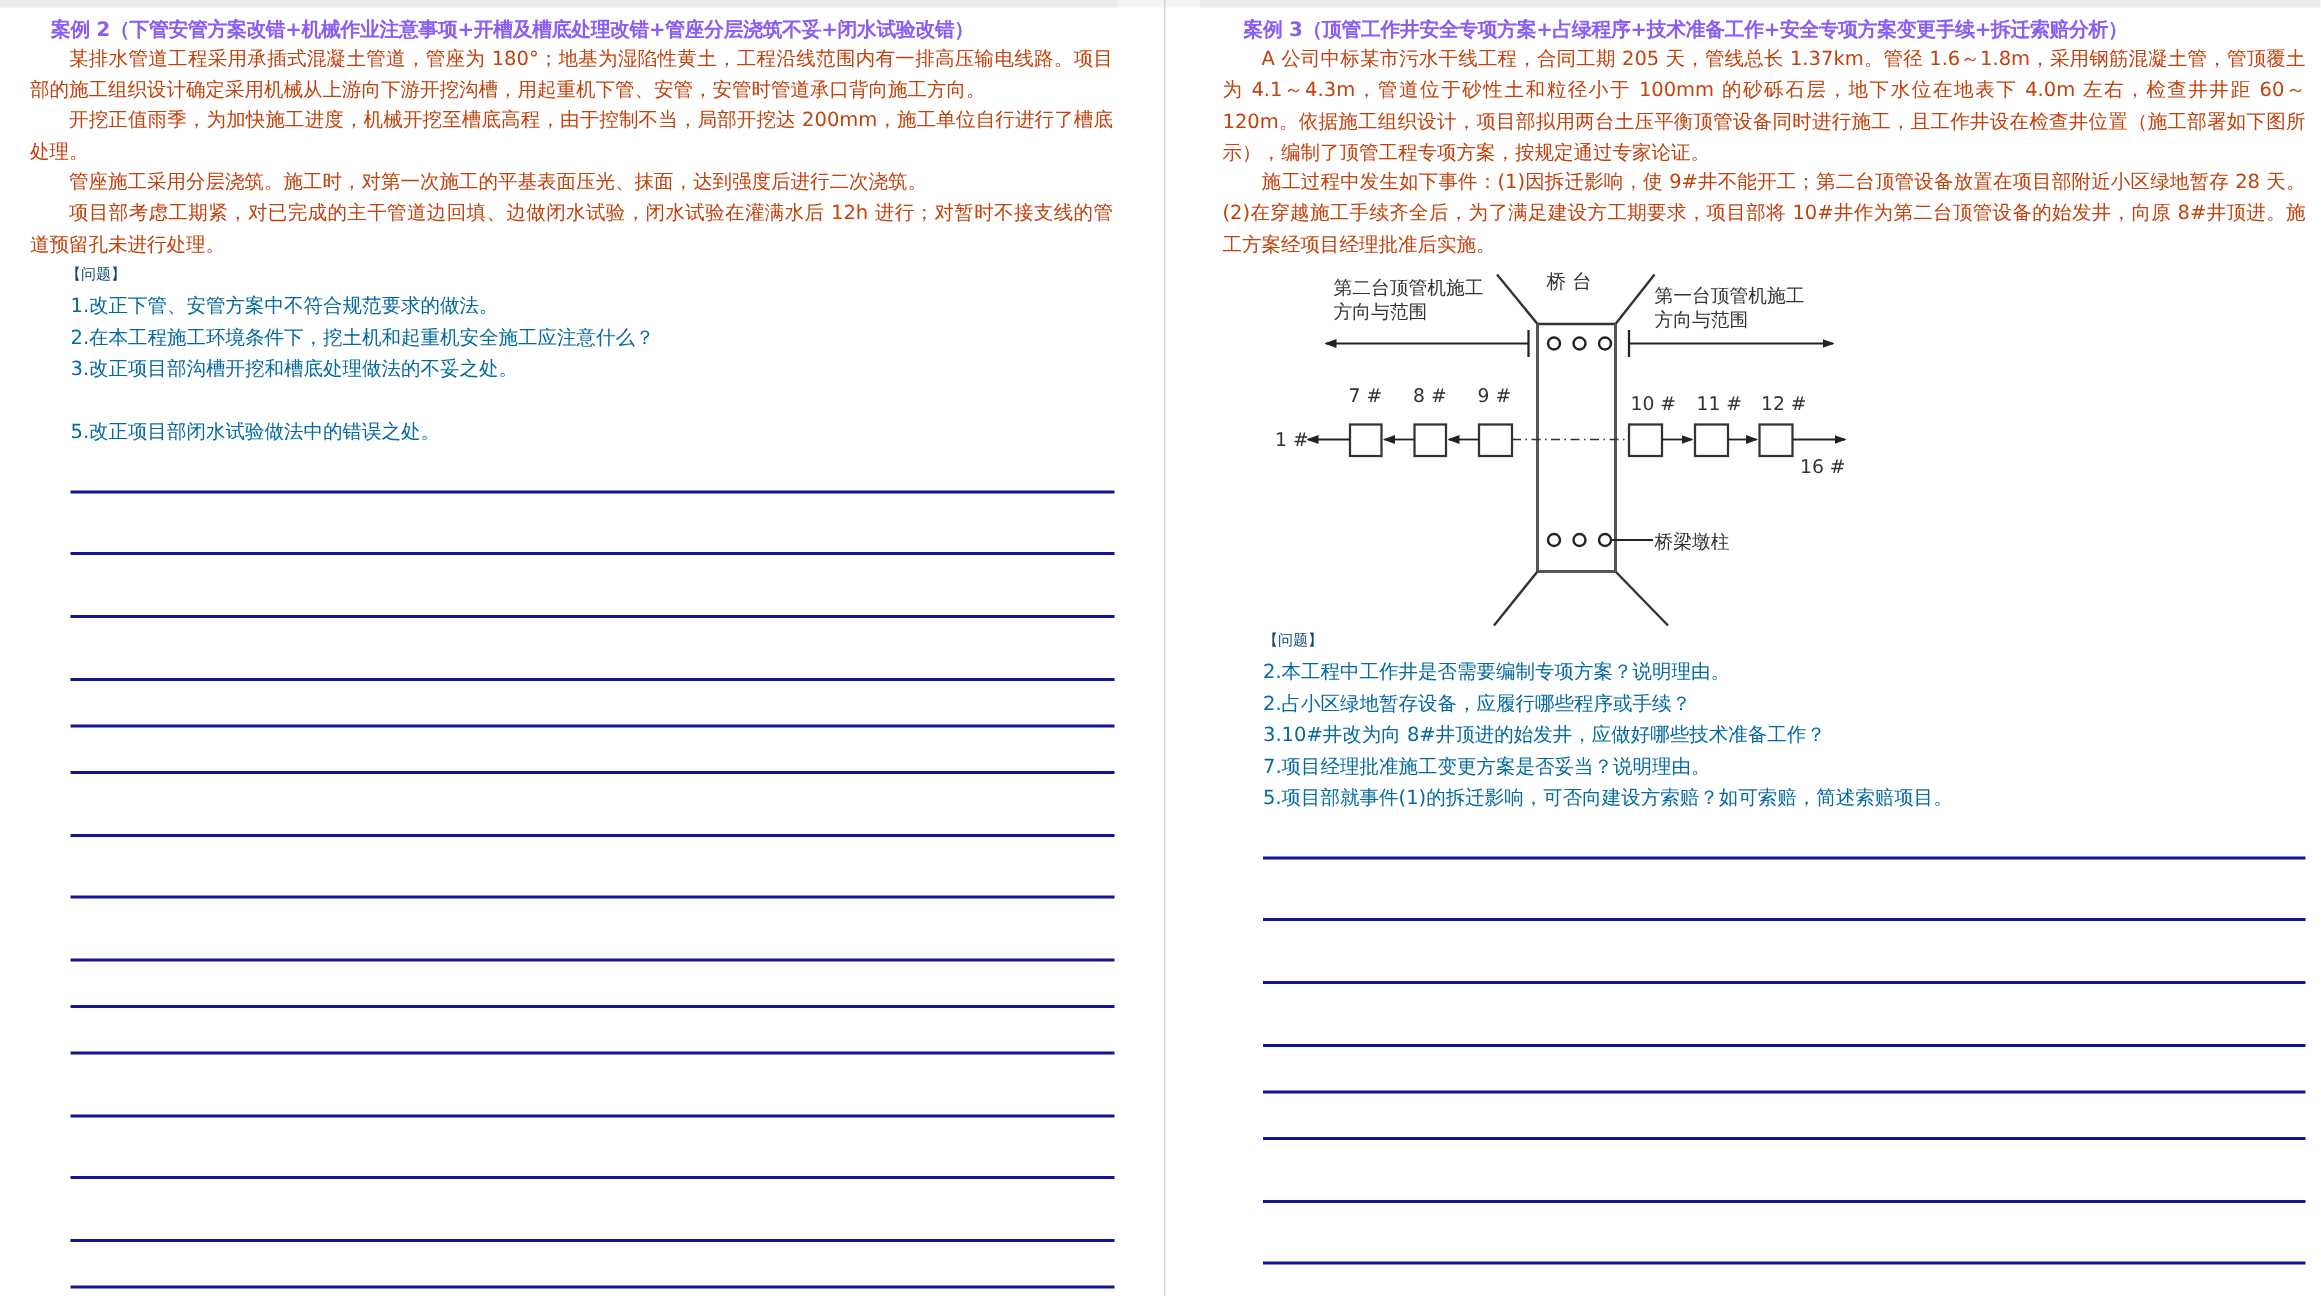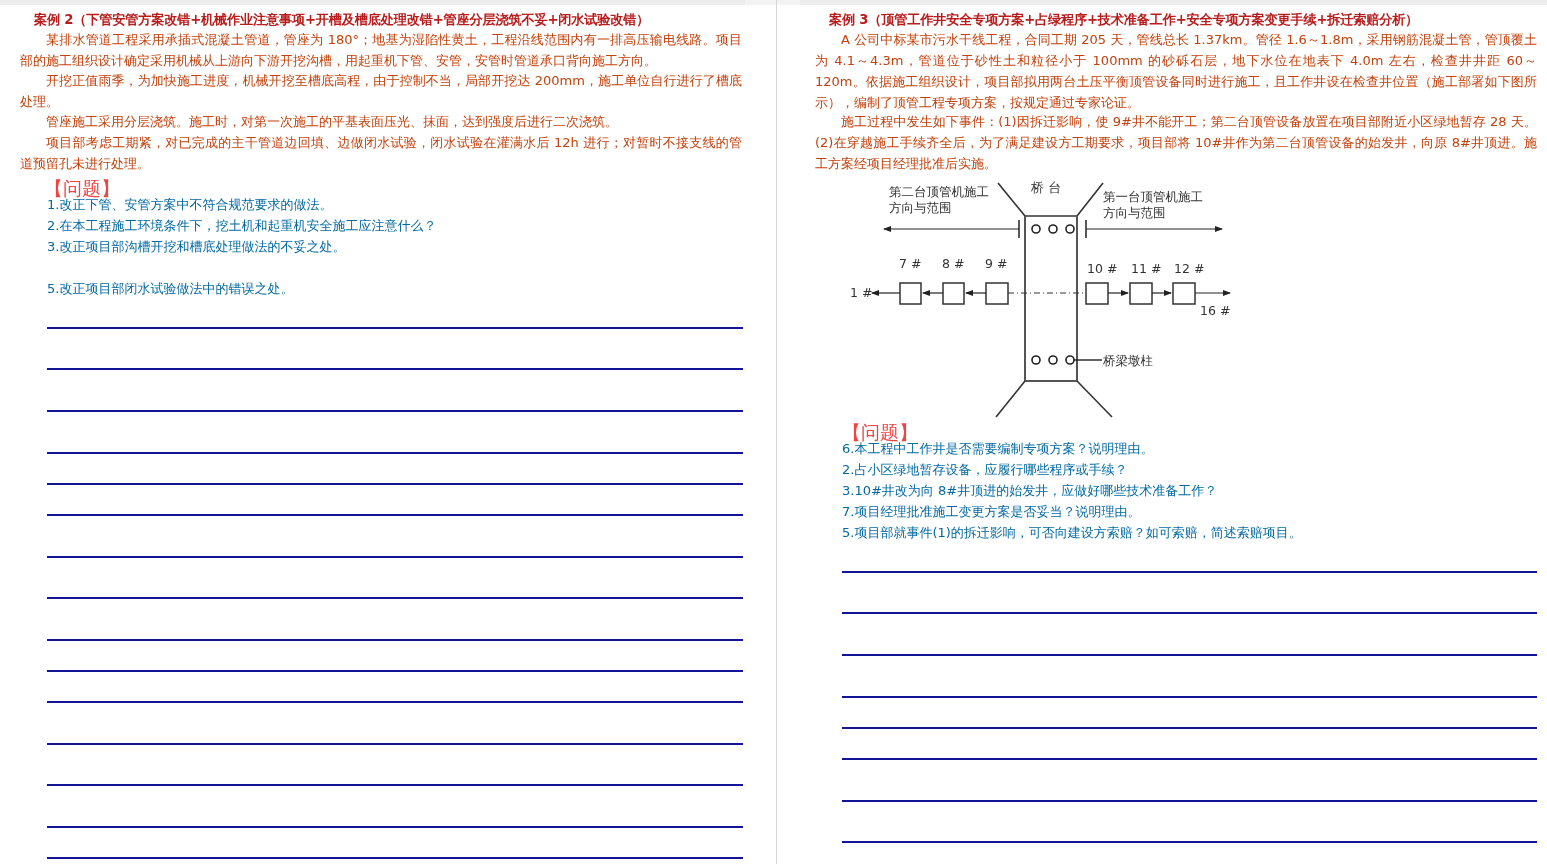--- a/index.html
+++ b/index.html
@@ -4,23 +4,23 @@
   <style>
     * { box-sizing: border-box; margin: 0; padding: 0; }
     html, body { width: 1547px; height: 864px; overflow: hidden; background: #ffffff; }
     body { position: relative; font-family: "DejaVu Sans", "Liberation Sans", sans-serif; color: #333333; }
     .topband { position: absolute; left: 0; top: 0; width: 1547px; height: 5px; background: #f3f3f3; }
     .topband .seg { position: absolute; top: 0; height: 5px; background: #ececec; }
     .divider { position: absolute; left: 776px; top: 0; width: 1px; height: 864px; background: #d6d6d6; }
     .page { position: absolute; top: 0; height: 864px; }
     .page-left { left: 0; width: 776px; }
     .page-right { left: 777px; width: 770px; }
-    .case-title { position: absolute; font-size: 13.2px; font-weight: bold; color: #b91c1c; white-space: nowrap; letter-spacing: -0.2px; }
+    .case-title { position: absolute; font-size: 13.2px; font-weight: bold; color: #8b5cf6; white-space: nowrap; letter-spacing: -0.2px; }
     .para { position: absolute; font-size: 13px; line-height: 21px; color: #c2410c; text-align: justify; text-align-last: left; }
-    .q-head { position: absolute; font-size: 19px; color: #ef4444; white-space: nowrap; }
+    .q-head { position: absolute; font-size: 10px; color: #0c4a6e; white-space: nowrap; }
     .q-item { position: absolute; font-size: 13px; color: #0369a1; white-space: nowrap; line-height: 21px; }
     .ans-line { position: absolute; height: 1.5px; background: #141496; }
     svg text { font-family: "DejaVu Sans", "Liberation Sans", sans-serif; fill: #333333; }
   </style>
 </head>
 <body>
 
 <div class="topband">
   <div class="seg" style="left:0;width:745px;"></div>
   <div class="seg" style="left:800px;width:747px;"></div>
@@ -123,21 +123,21 @@
     <text x="985" y="268" font-size="12.5">9 #</text>
     <text x="1087" y="273" font-size="12.5">10 #</text>
     <text x="1131" y="273" font-size="12.5">11 #</text>
     <text x="1174" y="273" font-size="12.5">12 #</text>
     <text x="850" y="297" font-size="12.5">1 #</text>
     <text x="1200" y="315" font-size="12.5">16 #</text>
     <text x="1103" y="365" font-size="12.5">桥梁墩柱</text>
   </svg>
 
   <div class="q-head" style="left:65px;top:420px;">【问题】</div>
-  <div class="q-item" style="left:65px;top:438px;">6.本工程中工作井是否需要编制专项方案？说明理由。</div>
+  <div class="q-item" style="left:65px;top:438px;">2.本工程中工作井是否需要编制专项方案？说明理由。</div>
   <div class="q-item" style="left:65px;top:459px;">2.占小区绿地暂存设备，应履行哪些程序或手续？</div>
   <div class="q-item" style="left:65px;top:480px;">3.10#井改为向 8#井顶进的始发井，应做好哪些技术准备工作？</div>
   <div class="q-item" style="left:65px;top:501px;">7.项目经理批准施工变更方案是否妥当？说明理由。</div>
   <div class="q-item" style="left:65px;top:522px;text-align:right;">5.项目部就事件(1)的拆迁影响，可否向建设方索赔？如可索赔，简述索赔项目。</div>
 
   <div class="ans-line" style="left:65px;width:695px;top:571px;"></div>
   <div class="ans-line" style="left:65px;width:695px;top:612px;"></div>
   <div class="ans-line" style="left:65px;width:695px;top:654px;"></div>
   <div class="ans-line" style="left:65px;width:695px;top:696px;"></div>
   <div class="ans-line" style="left:65px;width:695px;top:727px;"></div>

